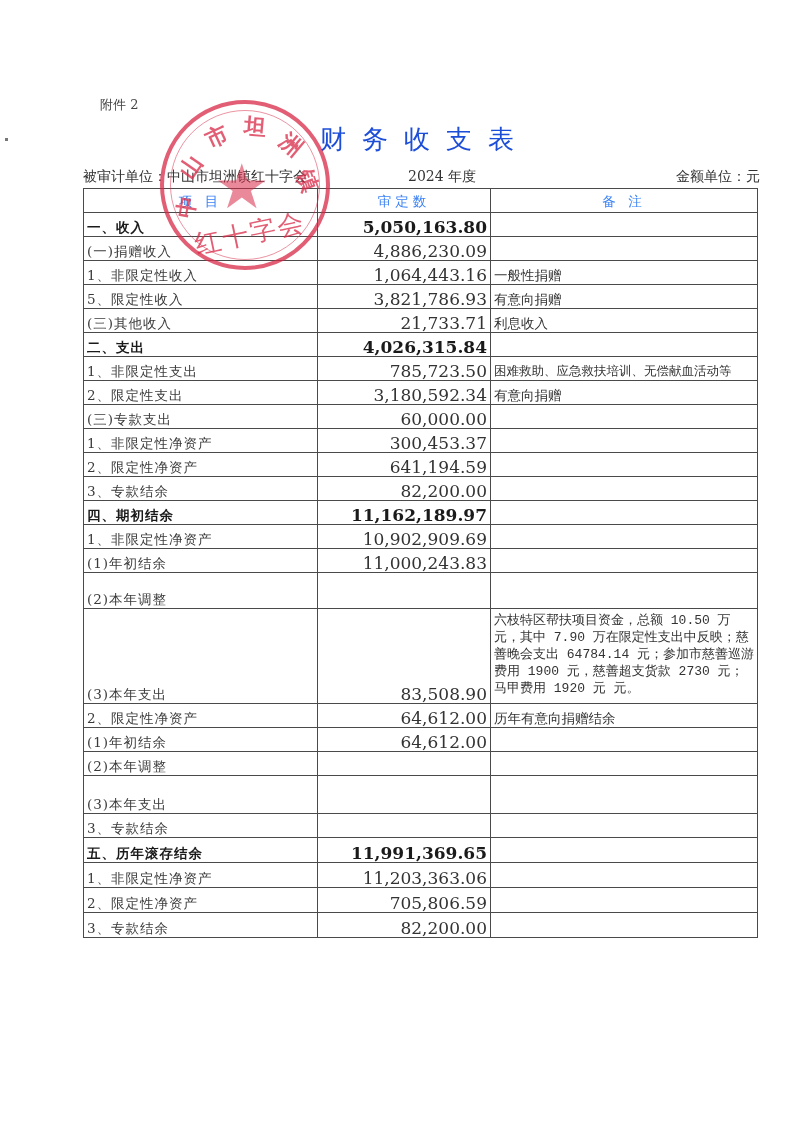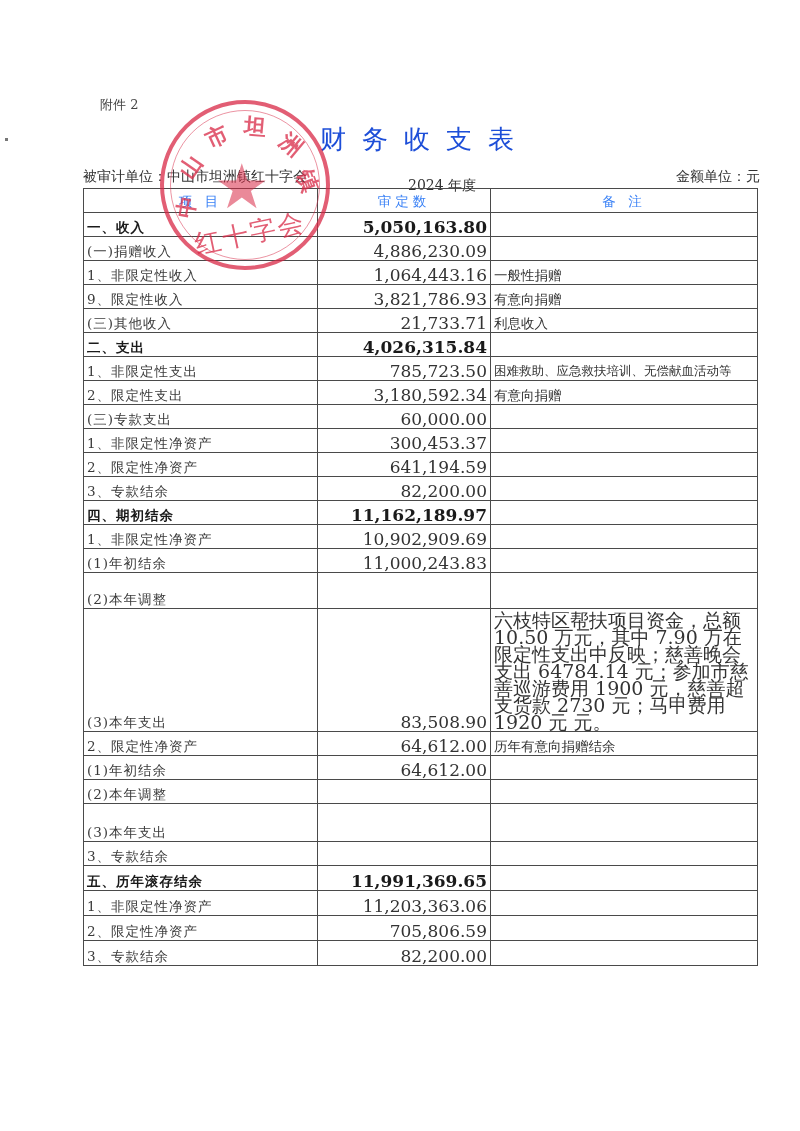--- a/index.html
+++ b/index.html
@@ -3,33 +3,33 @@
 <meta charset="utf-8">
 <style>
   html, body { margin:0; padding:0; background:#ffffff; }
   body { width:800px; height:1131px; position:relative; overflow:hidden;
          font-family:"DejaVu Serif","Liberation Serif",serif; color:#2a2a2a; }
   .attach { position:absolute; left:100px; top:96px; font-size:13px; color:#444; }
   .title { position:absolute; left:0; width:800px; top:122px; text-align:center;
            font-size:26px; letter-spacing:16px; color:#1d4ed8; padding-left:50px; box-sizing:border-box; }
   .meta { position:absolute; top:168px; font-size:14px; color:#333; }
   .meta.unit-label { left:83px; }
-  .meta.year { left:408px;margin-top:9px; }
+  .meta.year { left:408px; }
   .meta.currency { right:40px; }
   table.fin { position:absolute; left:83px; top:188px; width:674px; border-collapse:collapse;
               table-layout:fixed; font-size:13.5px; }
   table.fin td, table.fin th { border:1px solid #4a4a4a; padding:0 3px; vertical-align:bottom;
               font-weight:normal; line-height:18px; overflow:hidden; }
   table.fin th { height:23px; text-align:center; color:#3b82f6; letter-spacing:4px; vertical-align:middle; }
   col.c1 { width:234px; } col.c2 { width:173px; } col.c3 { width:267px; }
   td.item { text-align:left; padding-left:2px; padding-bottom:2px; letter-spacing:1px; color:#3a3a3a; }
   td.amt { text-align:right; padding-right:4px; padding-bottom:2px; font-family:"DejaVu Serif","Liberation Serif",serif; font-size:17px; color:#333; }
   td.note { text-align:left; padding-left:2px; padding-bottom:2px; color:#333; }
   tr.bold td.item, tr.bold td.amt { font-weight:bold; color:#1a1a1a; }
-  td.note.long { line-height:17px; font-size:19px; vertical-align:top; padding-top:3px; }
+  td.note.long { line-height:17px; font-size:13px; vertical-align:top; padding-top:3px;font-family:Liberation Mono, monospace; }
   .stamp { position:absolute; left:160px; top:100px; width:170px; height:170px; border-radius:50%;
            border:4px solid rgba(216,40,70,0.75); box-sizing:border-box; pointer-events:none; }
   .stamp .inner { position:absolute; left:6px; top:6px; right:6px; bottom:6px; border-radius:50%;
            border:1px solid rgba(216,40,70,0.5); }
   .stamp .star { position:absolute; left:50px; top:52px; font-size:62px; line-height:62px; color:rgba(216,40,70,0.55); }
   .stamp .arc { position:absolute; font-size:22px; color:rgba(216,40,70,0.75); font-weight:bold; }
   .stamp .bottom-text { position:absolute; left:30px; top:112px; font-size:26px; color:rgba(216,40,70,0.75); letter-spacing:2px; transform:rotate(-12deg); }
   .speck { position:absolute; left:5px; top:138px; width:3px; height:3px; background:#777; }
 </style>
 </head>
@@ -66,21 +66,21 @@
       <td class="item">(一)捐赠收入</td>
       <td class="amt">4,886,230.09</td>
       <td class="note"></td>
     </tr>
     <tr style="height:24px">
       <td class="item">1、非限定性收入</td>
       <td class="amt">1,064,443.16</td>
       <td class="note">一般性捐赠</td>
     </tr>
     <tr style="height:24px">
-      <td class="item">9、限定性收入</td>
+      <td class="item">5、限定性收入</td>
       <td class="amt">3,821,786.93</td>
       <td class="note">有意向捐赠</td>
     </tr>
     <tr style="height:24px">
       <td class="item">(三)其他收入</td>
       <td class="amt">21,733.71</td>
       <td class="note">利息收入</td>
     </tr>
     <tr class="bold" style="height:24px">
       <td class="item">二、支出</td>

